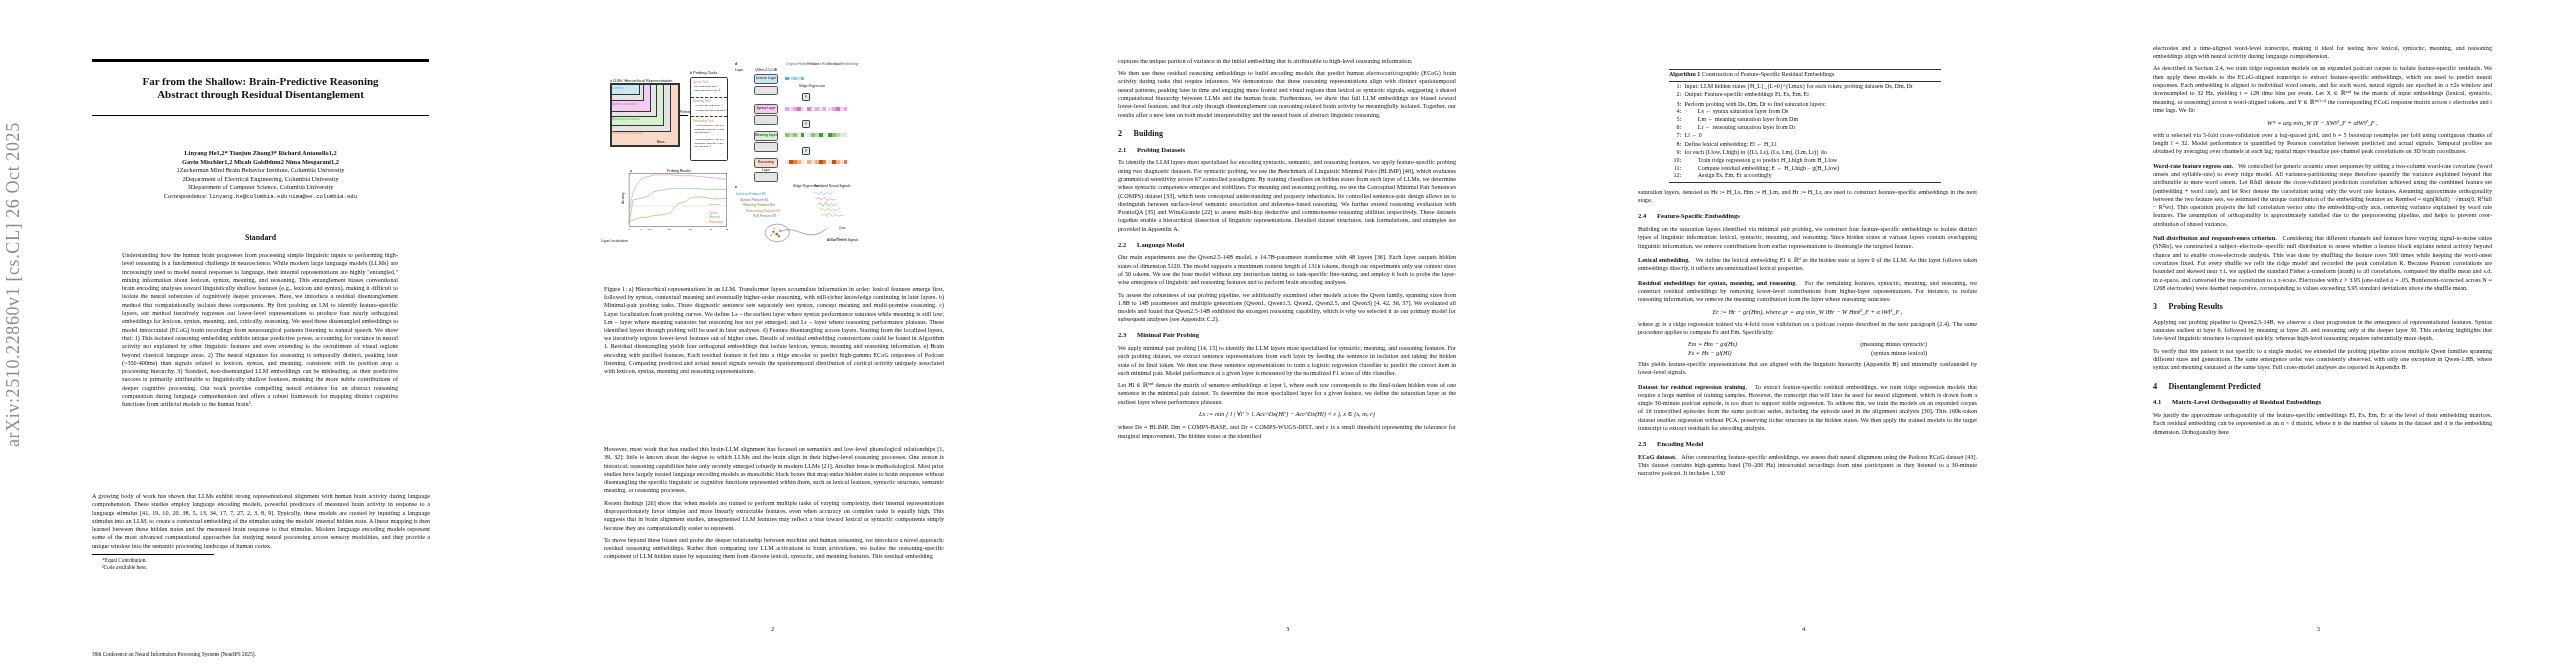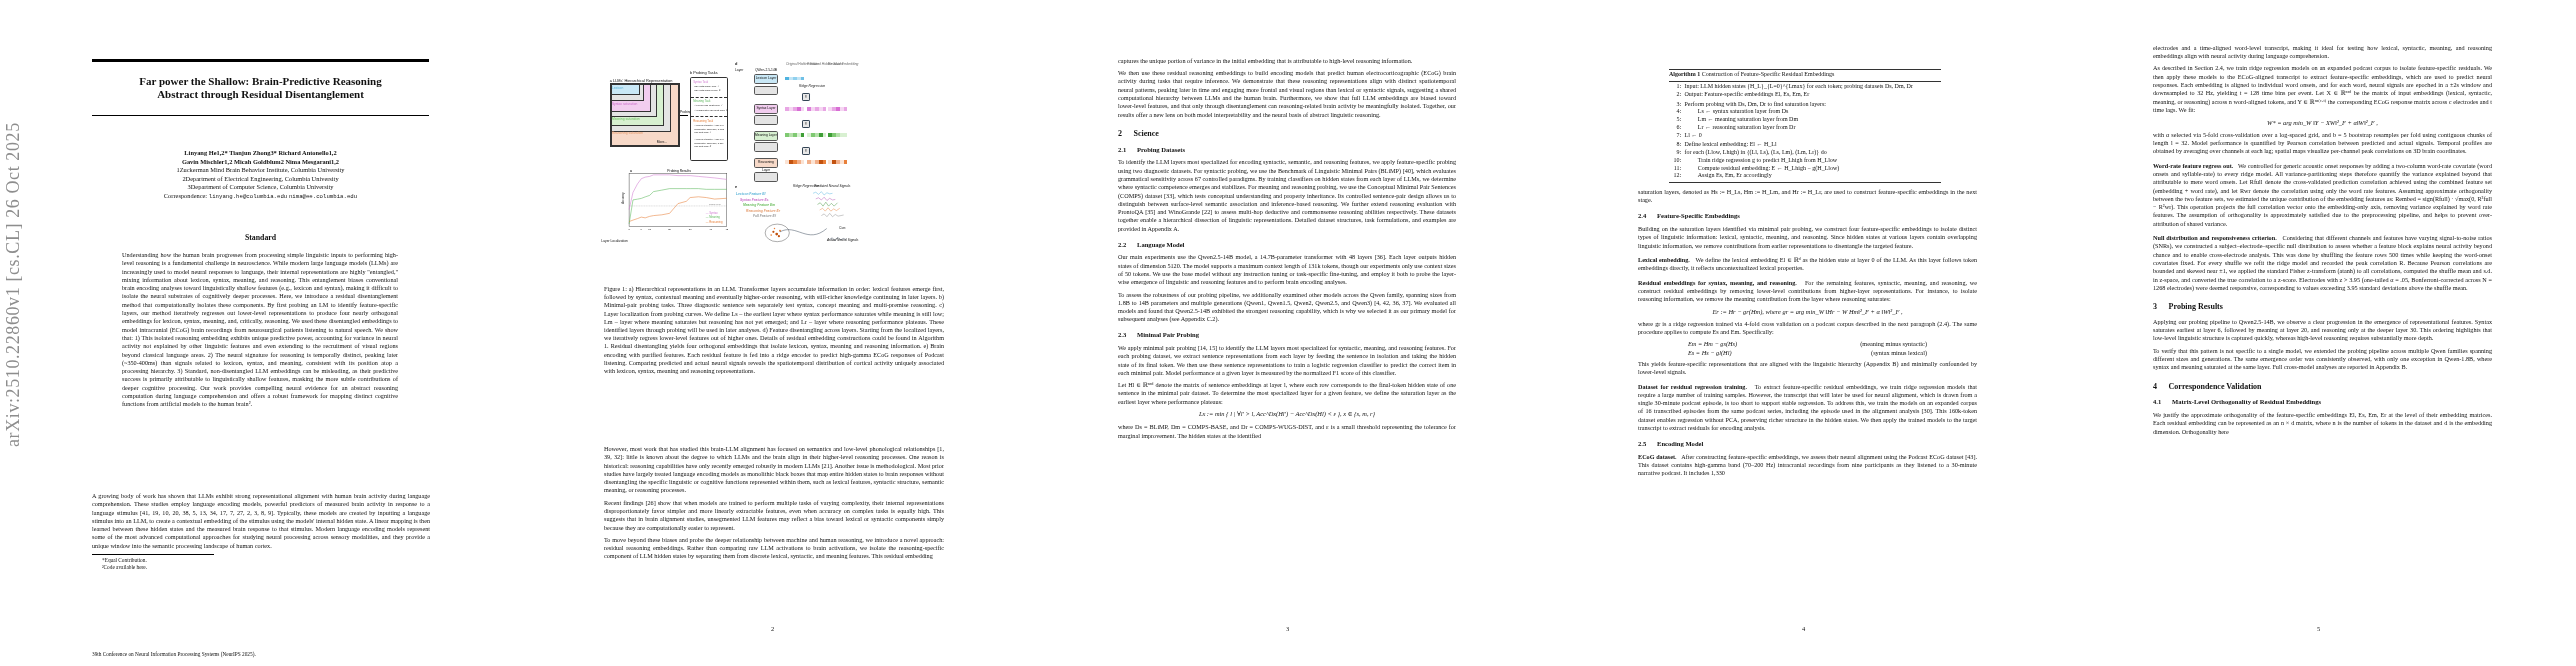--- a/index.html
+++ b/index.html
@@ -42,21 +42,21 @@
   .cells span{width:3.9px;height:3.9px;display:block;}
   .gbox{position:absolute;width:5.6px;height:5.6px;border:0.6px solid #345;border-radius:1.1px;background:#e8e8e8;font-size:2.8px;font-family:"Liberation Sans",sans-serif;text-align:center;line-height:5.6px;}
 </style>
 </head>
 <body>
 
 <div class="page p1">
   <div class="arxiv">arXiv:2510.22860v1  [cs.CL]  26 Oct 2025</div>
   <div class="topbar" style="top:59px;height:2.8px"></div>
   <div class="title">
-    <div>Far power the Shallow: Brain-Predictive Reasoning</div>
+    <div>Far from the Shallow: Brain-Predictive Reasoning</div>
     <div>Abstract through Residual Disentanglement</div>
   </div>
   <div class="topbar" style="top:115px;height:0.8px"></div>
   <div class="authors">
     <div class="b">Linyang He1,2*   Tianjun Zhong3*   Richard Antonello1,2</div>
     <div class="b">Gavin Mischler1,2   Micah Goldblum2   Nima Mesgarani1,2</div>
     <div>1Zuckerman Mind Brain Behavior Institute, Columbia University</div>
     <div>2Department of Electrical Engineering, Columbia University</div>
     <div>3Department of Computer Science, Columbia University</div>
     <div>
@@ -265,21 +265,21 @@
     <p class="txt">Recent findings [26] show that when models are trained to perform multiple tasks of varying complexity, their internal representations disproportionately favor simpler and more linearly extractable features, even when accuracy on complex tasks is equally high. This suggests that in brain alignment studies, unsegmented LLM features may reflect a bias toward lexical or syntactic components simply because they are computationally easier to represent.</p>
     <p class="txt">To move beyond these biases and probe the deeper relationship between machine and human reasoning, we introduce a novel approach: residual reasoning embeddings. Rather than comparing raw LLM activations to brain activations, we isolate the reasoning-specific component of LLM hidden states by separating them from discrete lexical, syntactic, and meaning features. This residual embedding</p>
   </div>
   <div class="pn" style="top:625px">2</div>
 </div>
 
 <div class="page p3">
   <div class="col" style="top:57px;left:88px;width:338px">
     <p class="txt">captures the unique portion of variance in the initial embedding that is attributable to high-level reasoning information.</p>
     <p class="txt">We then use these residual reasoning embeddings to build encoding models that predict human electrocorticographic (ECoG) brain activity during tasks that require inference. We demonstrate that these reasoning representations align with distinct spatiotemporal neural patterns, peaking later in time and engaging more frontal and visual regions than lexical or syntactic signals, suggesting a shared computational hierarchy between LLMs and the human brain. Furthermore, we show that full LLM embeddings are biased toward lower-level features, and that only through disentanglement can reasoning-related brain activity be meaningfully isolated. Together, our results offer a new lens on both model interpretability and the neural basis of abstract linguistic reasoning.</p>
-    <div class="h1"><span class="n">2</span><span>Science</span></div>
+    <div class="h1"><span class="n">2</span><span>Building</span></div>
     <div class="h2"><span class="n">2.1</span><span>Probing Datasets</span></div>
     <p class="txt">To identify the LLM layers most specialized for encoding syntactic, semantic, and reasoning features, we apply feature-specific probing using two diagnostic datasets. For syntactic probing, we use the Benchmark of Linguistic Minimal Pairs (BLiMP) [40], which evaluates grammatical sensitivity across 67 controlled paradigms. By training classifiers on hidden states from each layer of LLMs, we determine where syntactic competence emerges and stabilizes. For meaning and reasoning probing, we use the Conceptual Minimal Pair Sentences (COMPS) dataset [33], which tests conceptual understanding and property inheritance. Its controlled sentence-pair design allows us to distinguish between surface-level semantic association and inference-based reasoning. We further extend reasoning evaluation with ProntoQA [35] and WinoGrande [22] to assess multi-hop deductive and commonsense reasoning abilities respectively. These datasets together enable a hierarchical dissection of linguistic representations. Detailed dataset structures, task formulations, and examples are provided in Appendix A.</p>
     <div class="h2"><span class="n">2.2</span><span>Language Model</span></div>
     <p class="txt">Our main experiments use the Qwen2.5-14B model, a 14.7B-parameter transformer with 48 layers [36]. Each layer outputs hidden states of dimension 5120. The model supports a maximum context length of 131k tokens, though our experiments only use context sizes of 50 tokens. We use the base model without any instruction tuning or task-specific fine-tuning, and employ it both to probe the layer-wise emergence of linguistic and reasoning features and to perform brain encoding analyses.</p>
     <p class="txt">To assess the robustness of our probing pipeline, we additionally examined other models across the Qwen family, spanning sizes from 1.8B to 14B parameters and multiple generations (Qwen1, Qwen1.5, Qwen2, Qwen2.5, and Qwen3) [4, 42, 36, 37]. We evaluated all models and found that Qwen2.5-14B exhibited the strongest reasoning capability, which is why we selected it as our primary model for subsequent analyses (see Appendix C.2).</p>
     <div class="h2"><span class="n">2.3</span><span>Minimal Pair Probing</span></div>
     <p class="txt">We apply minimal pair probing [14, 15] to identify the LLM layers most specialized for syntactic, meaning, and reasoning features. For each probing dataset, we extract sentence representations from each layer by feeding the sentence in isolation and taking the hidden state of its final token. We then use these sentence representations to train a logistic regression classifier to predict the correct item in each minimal pair. Model performance at a given layer is measured by the normalized F1 score of this classifier.</p>
     <p class="txt">Let Hl ∈ ℝⁿˣᵈ denote the matrix of sentence embeddings at layer l, where each row corresponds to the final-token hidden state of one sentence in the minimal pair dataset. To determine the most specialized layer for a given feature, we define the saturation layer as the earliest layer where performance plateaus:</p>
     <div class="eq">Lx := min { l | ∀l′ &gt; l,  Acc^Dx(Hl′) − Acc^Dx(Hl) &lt; ε },    x ∈ {s, m, r}</div>
     <p class="txt">where Ds = BLiMP, Dm = COMPS-BASE, and Dr = COMPS-WUGS-DIST, and ε is a small threshold representing the tolerance for marginal improvement. The hidden states at the identified</p>
@@ -369,19 +369,19 @@
   <div class="col" style="top:44px;left:92px;width:339px">
     <p class="txt">electrodes and a time-aligned word-level transcript, making it ideal for testing how lexical, syntactic, meaning, and reasoning embeddings align with neural activity during language comprehension.</p>
     <p class="txt">As described in Section 2.4, we train ridge regression models on an expanded podcast corpus to isolate feature-specific residuals. We then apply these models to the ECoG-aligned transcript to extract feature-specific embeddings, which are used to predict neural responses. Each embedding is aligned to individual word onsets, and for each word, neural signals are epoched in a ±2s window and downsampled to 32 Hz, yielding t = 128 time bins per event. Let X ∈ ℝⁿˣᵈ be the matrix of input embeddings (lexical, syntactic, meaning, or reasoning) across n word-aligned tokens, and Y ∈ ℝⁿˣ⁽ᶜ·ᵗ⁾ the corresponding ECoG response matrix across c electrodes and t time lags. We fit:</p>
     <div class="eq">W* = arg min_W ‖Y − XW‖²_F + α‖W‖²_F ,</div>
     <p class="txt">with α selected via 5-fold cross-validation over a log-spaced grid, and b = 5 bootstrap resamples per fold using contiguous chunks of length l = 32. Model performance is quantified by Pearson correlation between predicted and actual signals. Temporal profiles are obtained by averaging over channels at each lag; spatial maps visualize per-channel peak correlations on 3D brain coordinates.</p>
     <p class="txt" style="margin-top:6.1px"><span class="para-h">Word-rate feature regress out.</span>&nbsp;&nbsp; <span>We controlled for generic acoustic onset responses by adding a two-column word-rate covariate (word onsets and syllable-rate) to every ridge model. All variance-partitioning steps therefore quantify the variance explained beyond that attributable to mere word onsets. Let Rfull denote the cross-validated prediction correlation achieved using the combined feature set (embedding + word rate), and let Rwr denote the correlation using only the word rate features. Assuming approximate orthogonality between the two feature sets, we estimated the unique contribution of the embedding features as: Rembed = sign(Rfull) · √max(0, R²full − R²wr). This operation projects the full correlation vector onto the embedding-only axis, removing variance explained by word rate features. The assumption of orthogonality is approximately satisfied due to the preprocessing pipeline, and helps to prevent over-attribution of shared variance.</span></p>
     <p class="txt" style="margin-top:6.1px"><span class="para-h">Null distribution and responsiveness criterion.</span>&nbsp;&nbsp; <span>Considering that different channels and features have varying signal-to-noise ratios (SNRs), we constructed a subject–electrode–specific null distribution to assess whether a feature block explains neural activity beyond chance and to enable cross-electrode analysis. This was done by shuffling the feature rows 500 times while keeping the word-onset covariates fixed. For every shuffle we refit the ridge model and recorded the peak correlation R. Because Pearson correlations are bounded and skewed near ±1, we applied the standard Fisher z-transform (atanh) to all correlations, computed the shuffle mean and s.d. in z-space, and converted the true correlation to a z-score. Electrodes with z &gt; 3.95 (one-tailed α = .05, Bonferroni-corrected across N = 1268 electrodes) were deemed responsive, corresponding to values exceeding 3.95 standard deviations above the shuffle mean.</span></p>
     <div class="h1"><span class="n">3</span><span>Probing Results</span></div>
     <p class="txt">Applying our probing pipeline to Qwen2.5-14B, we observe a clear progression in the emergence of representational features. Syntax saturates earliest at layer 6, followed by meaning at layer 20, and reasoning only at the deeper layer 30. This ordering highlights that low-level linguistic structure is captured quickly, whereas high-level reasoning requires substantially more depth.</p>
     <p class="txt">To verify that this pattern is not specific to a single model, we extended the probing pipeline across multiple Qwen families spanning different sizes and generations. The same emergence order was consistently observed, with only one exception in Qwen-1.8B, where syntax and meaning saturated at the same layer. Full cross-model analyses are reported in Appendix B.</p>
-    <div class="h1"><span class="n">4</span><span>Correspondence Validation</span></div>
+    <div class="h1"><span class="n">4</span><span>Disentanglement Predicted</span></div>
     <div class="h2"><span class="n">4.1</span><span>Matrix-Level Orthogonality of Residual Embeddings</span></div>
     <p class="txt">We justify the approximate orthogonality of the feature-specific embeddings El, Es, Em, Er at the level of their embedding matrices. Each residual embedding can be represented as an n × d matrix, where n is the number of tokens in the dataset and d is the embedding dimension. Orthogonality here</p>
   </div>
   <div class="pn" style="top:625px">5</div>
 </div>
 
 
 </body></html>

